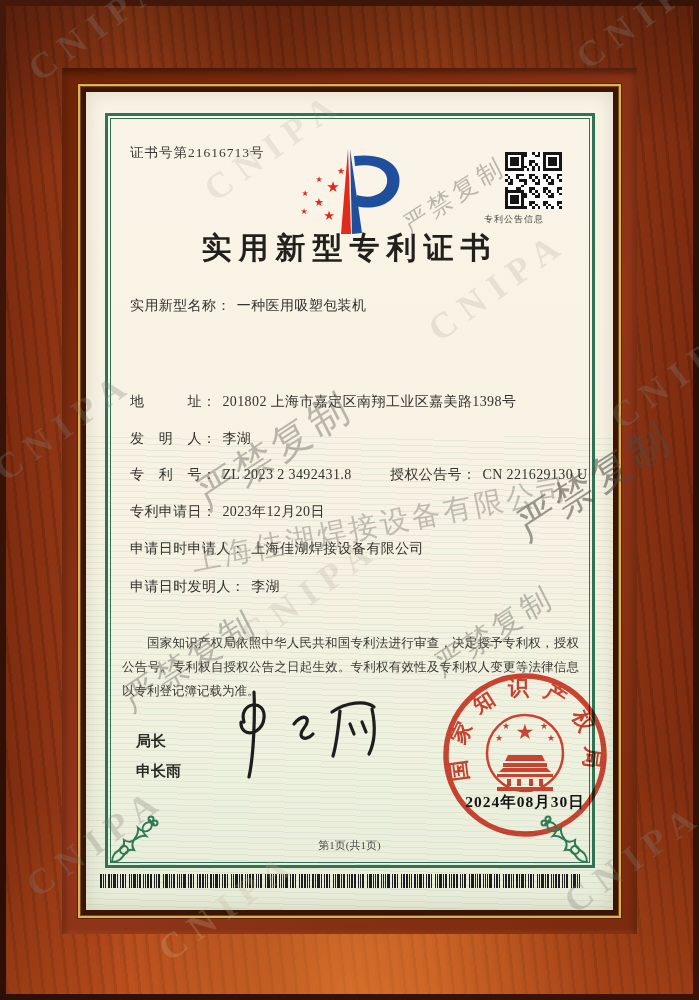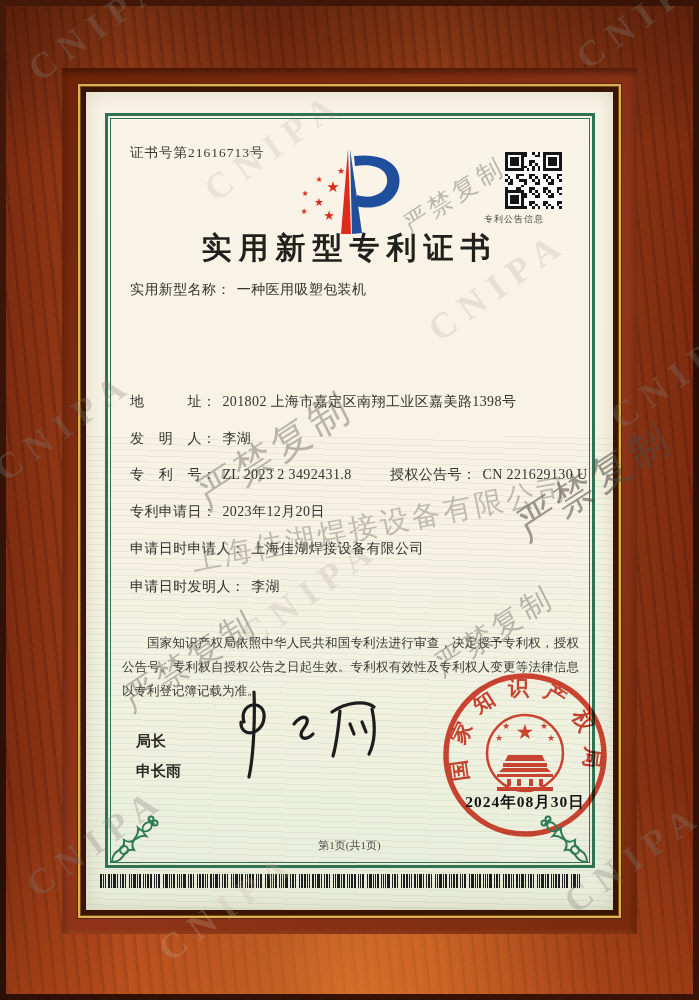--- a/index.html
+++ b/index.html
@@ -35,21 +35,21 @@
   .qr{position:absolute;left:419px;top:60px;width:57px;height:57px;background:#fff;
       display:grid;grid-template-columns:repeat(21,1fr);grid-auto-rows:1fr;}
   .qr i{display:block;} .qr i.b{background:#151515;}
   .qr-caption{position:absolute;left:398px;top:121px;width:100px;text-align:left;
       font-size:9px;color:#4d4b45;letter-spacing:1px;}
   .title{position:absolute;left:0;right:0;top:136px;text-align:center;font-size:30px;
       font-weight:700;letter-spacing:7px;color:#21201d;}
   
   .row{position:absolute;left:44px;font-size:14px;color:#33322e;white-space:nowrap;letter-spacing:.4px;}
   .row .val{margin-left:6px;}
-  .r-name{top:189px}.r-patentee{top:263px}.r-address{top:301px}.r-inventor{top:338px}
+  .r-name{top:205px}.r-patentee{top:263px}.r-address{top:301px}.r-inventor{top:338px}
   .r-patent{top:374px}.r-grant{top:374px;left:304px}
   .r-apply{top:411px}.r-gdate{top:411px;left:304px}
   .r-applicant{top:448px}.r-inv2{top:486px}
   .legal{position:absolute;left:36px;right:34px;top:540px;font-size:12.5px;line-height:1.9;
       text-align:justify;text-indent:2em;color:#3a3935;}
   
   .signer-title{position:absolute;left:50px;top:640px;font-size:15px;font-weight:700;color:#2b2a27;}
   .signer-name{position:absolute;left:50px;top:670px;font-size:15px;font-weight:700;color:#2b2a27;}
   .signature{position:absolute;left:128px;top:592px;width:180px;height:100px;}
   .seal{position:absolute;left:353px;top:577px;width:172px;height:172px;opacity:.93;mix-blend-mode:multiply;}

